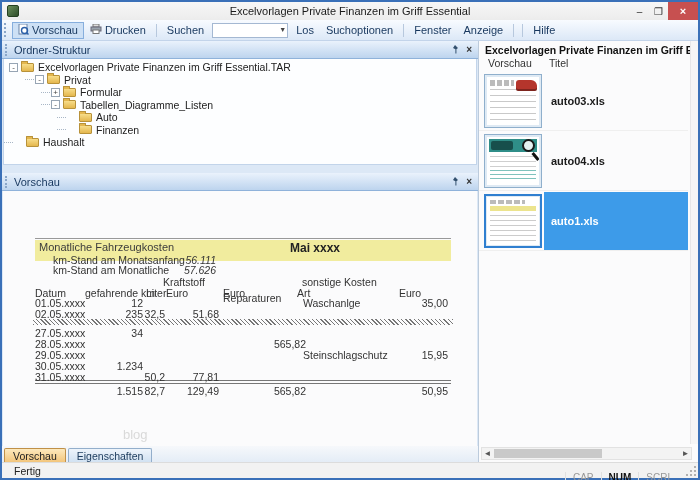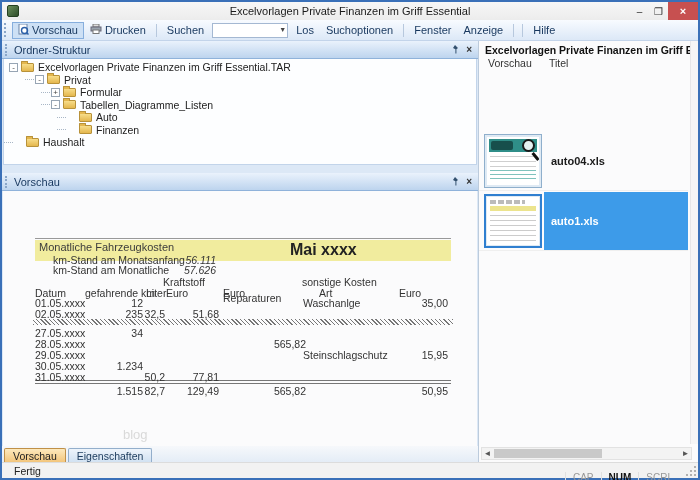--- a/index.html
+++ b/index.html
@@ -58,33 +58,33 @@
     border:1px solid #b8923a; border-radius:1px; margin-right:4px; flex:none; }
   .tw-folder::before { content:""; position:absolute; left:-1px; top:-3px; width:5px; height:2px;
     background:#e4b74e; border:1px solid #b8923a; border-bottom:none; border-radius:1px 1px 0 0; }
 
   .preview-header { top:132px; }
   .preview-body { position:absolute; left:1px; right:1px; top:150px; height:255px; background:#fbfbfc; }
   .sheet { position:absolute; left:12px; top:0; width:450px; height:100%; font-size:10.5px; color:#333; }
   .s-topline { position:absolute; left:20px; width:416px; top:47px; border-top:1px solid #999; }
   .s-band { position:absolute; left:20px; width:416px; top:49px; height:21px; background:#f1ec9e; }
   .s-band .s-title { position:absolute; left:4px; top:1px; font-size:11px; color:#3c3c3c; }
-  .s-band .s-month { position:absolute; left:255px; top:1px; font-size:16px; font-weight:bold; color:#222; }
+  .s-band .s-month { position:absolute; left:255px; top:1px; font-size:12px; font-weight:bold; color:#222; }
   .s-row { position:absolute; left:0; right:0; height:11px; white-space:nowrap; }
   .s-cell { position:absolute; display:inline-block; }
   .c-datum { left:20px; width:62px; }
   .c-km    { left:64px; width:64px; text-align:right; }
   .c-liter { left:110px; width:40px; text-align:right; }
   .c-keuro { left:148px; width:56px; text-align:right; }
   .c-reuro { left:212px; width:79px; text-align:right; }
   .c-art   { left:288px; width:110px; }
   .c-euro  { left:352px; width:81px; text-align:right; }
   .h-kraft { left:148px; } .h-rep { left:208px;margin-top:16px; } .h-sonst { left:287px; }
   .h-datum { left:20px; } .h-km { left:70px; } .h-liter { left:131px; }
-  .h-euro1 { left:151px; } .h-euro2 { left:208px; } .h-art { left:304px;text-align:right; } .h-euro3 { left:384px; }
+  .h-euro1 { left:151px; } .h-euro2 { left:208px; } .h-art { left:282px;text-align:right; } .h-euro3 { left:384px; }
   .kml { position:absolute; left:38px; }
   .kmv { position:absolute; left:137px; width:64px; text-align:right;font-style:italic; }
   .s-hatch { position:absolute; left:18px; width:420px; top:128px; height:6px;
     background:repeating-linear-gradient(45deg,#777 0,#777 1px,transparent 1px,transparent 3px); }
   .s-dline { position:absolute; left:20px; width:416px; top:189px; height:4px;
     border-top:1px solid #777; border-bottom:1px solid #777; }
   .s-watermark { position:absolute; left:108px; top:236px; font-size:13px; color:#d9d9d9; }
 
   
   .tabbar { position:absolute; left:0; right:0; top:405px; height:18px;
@@ -383,20 +383,32 @@
       </div>
     </div>
 
     <div class="file-panel">
       <div class="fp-header">Excelvorlagen Private Finanzen im Griff Essential.TAR:Pr</div>
       <div class="fp-cols">
         <span class="fp-col-vorschau">Vorschau</span>
         <span class="fp-col-titel">Titel</span>
       </div>
       <div class="file-rows" id="file-rows">
+          <div class="file-row" style="top: 0px;">
+            <div class="fr-thumb-frame">
+              <div class="fr-thumb">
+                <div class="t-hdr"></div>
+                <div class="t-lines"></div>
+                <div class="t-car"></div>
+              </div>
+            </div>
+            <div class="fr-label-box">
+              <span class="fr-label">auto03.xls</span>
+            </div>
+          </div>
           <div class="file-row" style="top: 60px;">
             <div class="fr-thumb-frame">
               <div class="fr-thumb">
                 <div class="t-band"></div>
                 <div class="t-truck"></div>
                 <div class="t-midlines"></div>
                 <div class="t-tealines"></div>
                 <div class="t-mag"></div>
                 <div class="t-maghandle"></div>
               </div>

